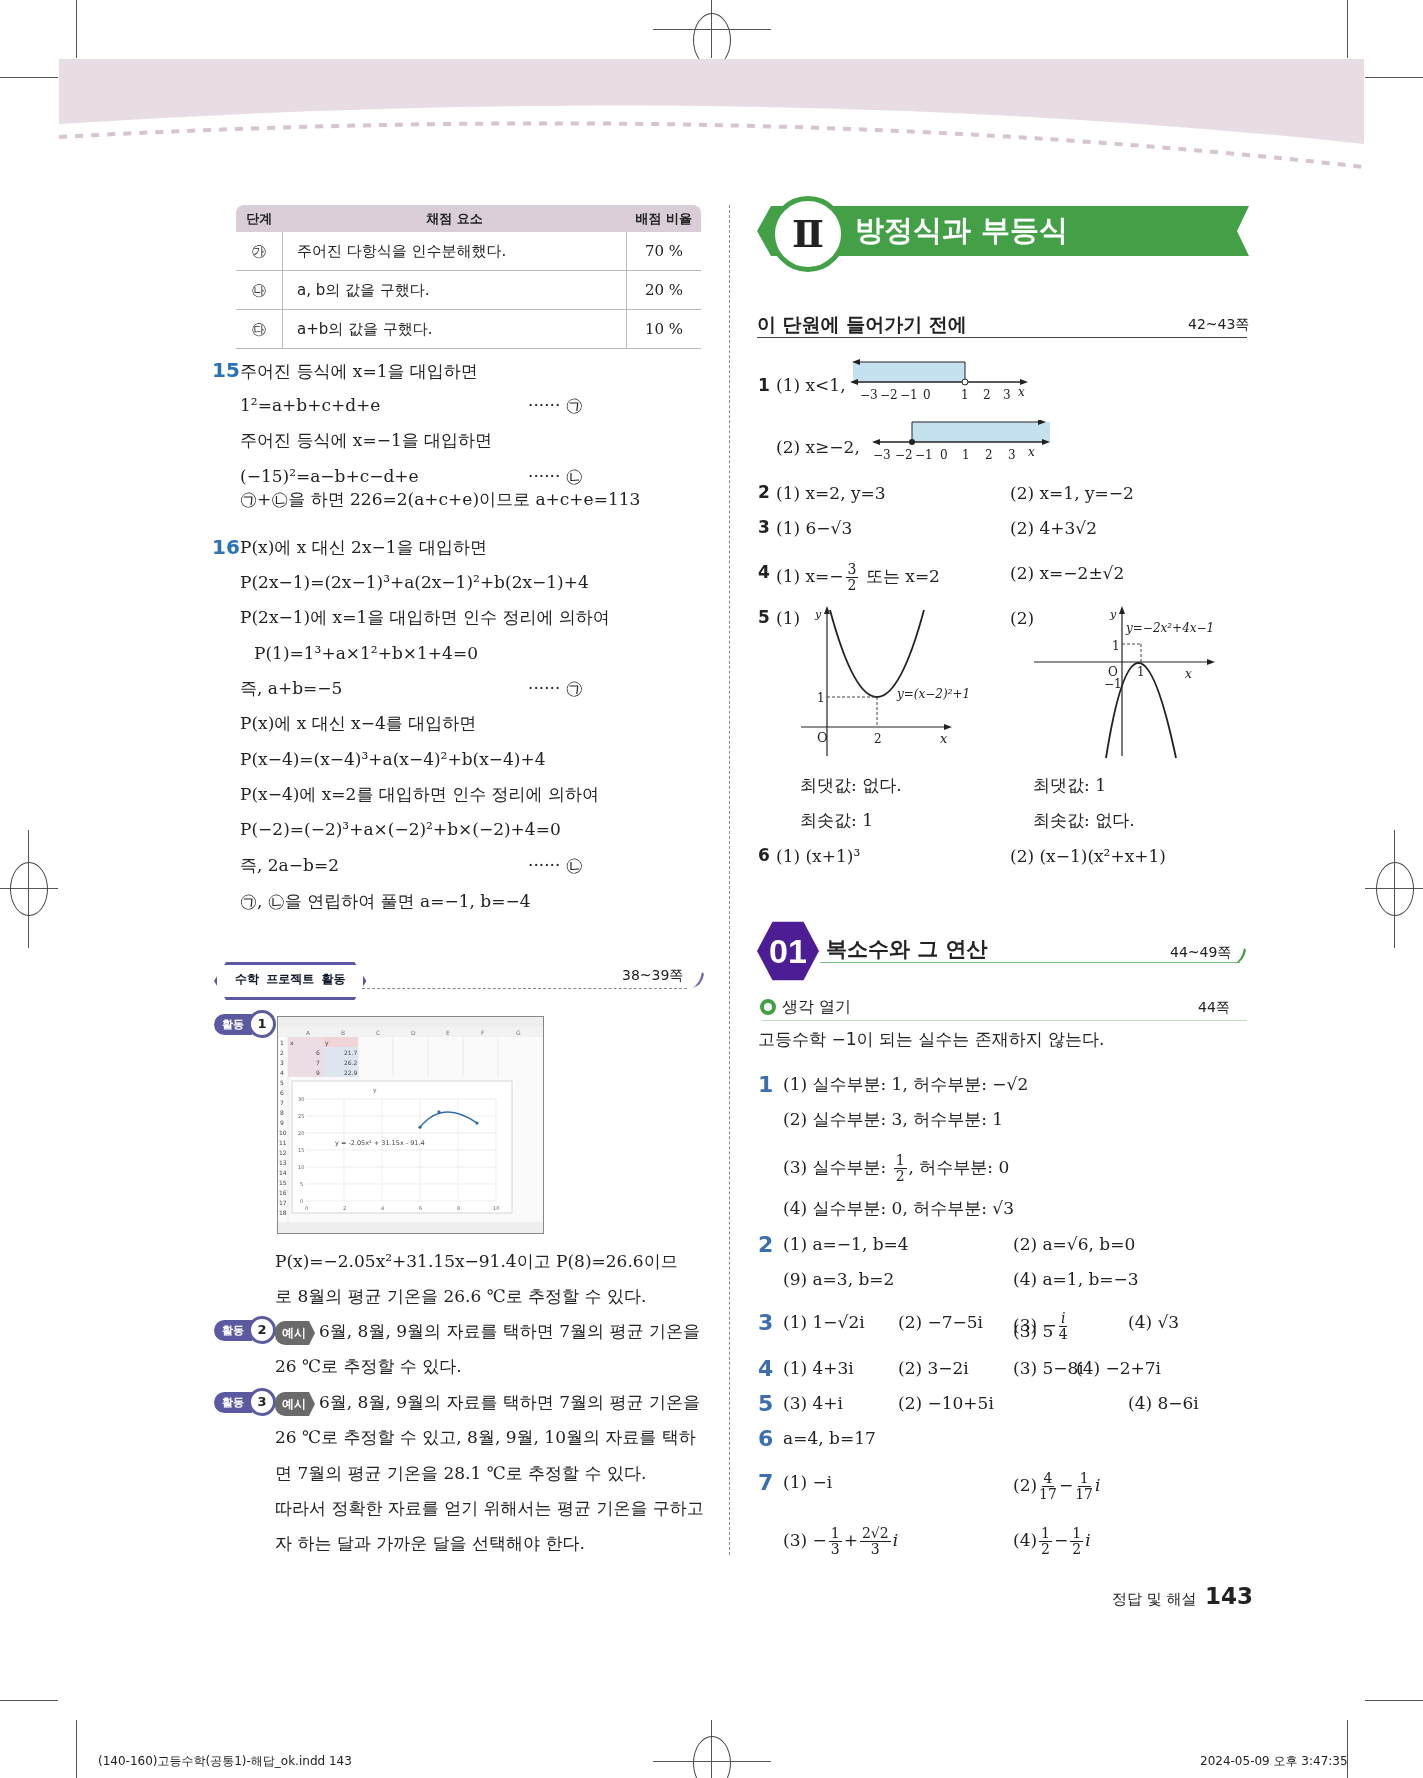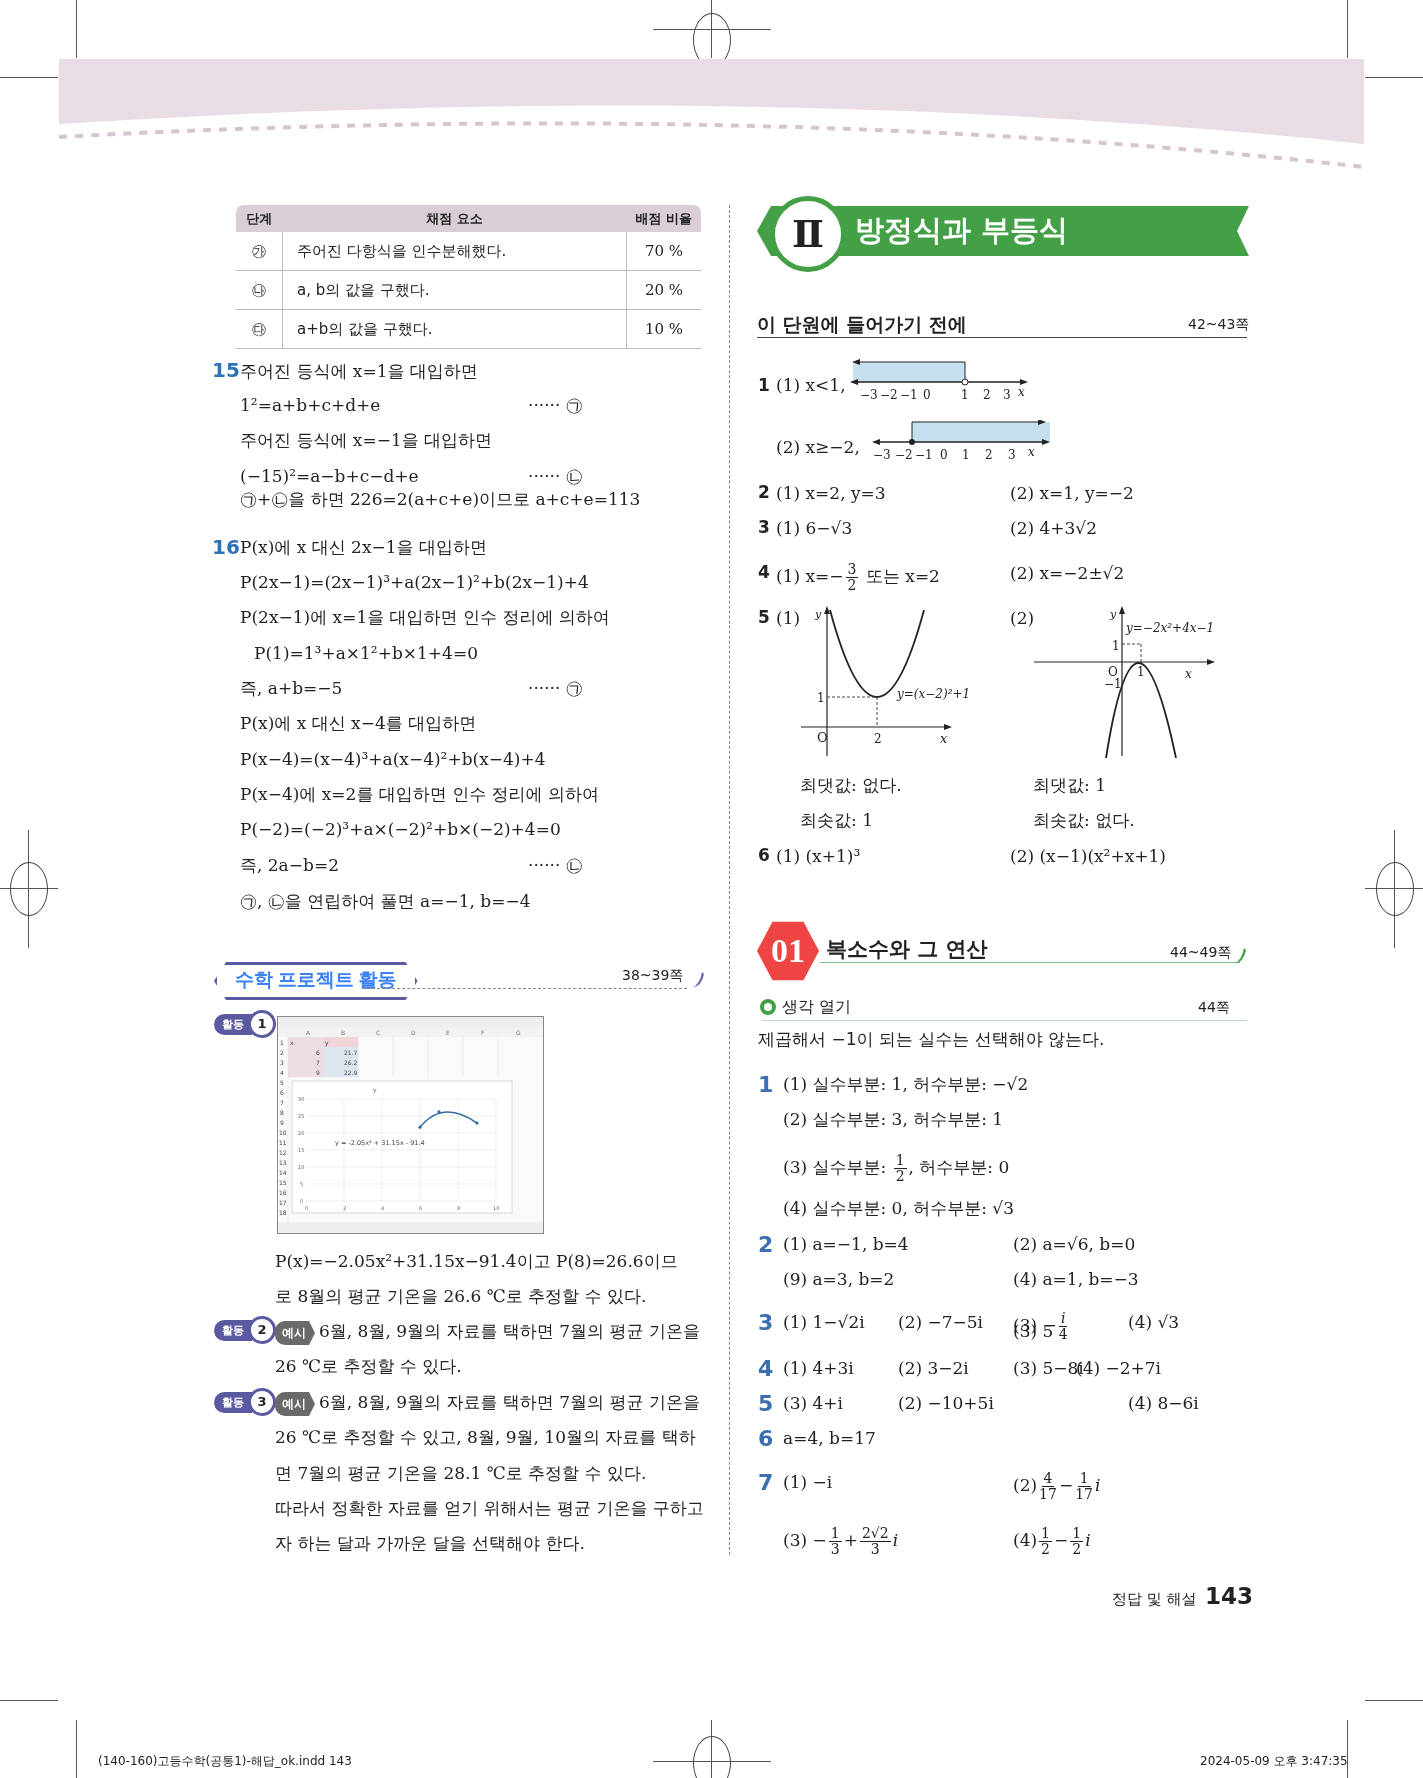--- a/index.html
+++ b/index.html
@@ -21,33 +21,33 @@
   table.score td.c1{width:44px;text-align:center;border-right:1px solid #bbb;}
   table.score td.c2{padding-left:14px;}
   table.score td.c3{width:72px;text-align:center;border-left:1px solid #bbb;font-family:"DejaVu Serif",serif;}
   .line{position:absolute;font-size:17px;white-space:nowrap;line-height:22px;}
   .pnum{font-family:"DejaVu Sans",sans-serif;font-weight:bold;color:#2b73b8;font-size:20px;}
   .rnum{font-family:"DejaVu Sans",sans-serif;font-weight:bold;color:#222;font-size:17px;}
   .bnum{font-family:"DejaVu Sans",sans-serif;font-weight:bold;color:#3b6fb0;font-size:22px;}
   .colsep{position:absolute;left:729px;top:205px;width:0;height:1350px;border-left:1px dashed #888;}
   .hdr-rule{position:absolute;height:1px;background:#444;}
   .section-tag{position:absolute;left:214px;top:962px;height:32px;padding:0 18px;border:3px solid #5b5aa0;
-       border-radius:4px;font-family:Liberation Serif, serif;font-weight:bold;font-size:19px;color:#3b82f6;line-height:30px;
+       border-radius:4px;font-family:Liberation Mono, monospace;font-weight:bold;font-size:12px;color:#0f172a;line-height:30px;
        clip-path:polygon(12px 0,calc(100% - 12px) 0,100% 50%,calc(100% - 12px) 100%,12px 100%,0 50%);background:#fff;}
   .act-badge{position:absolute;height:24px;display:flex;align-items:center;}
   .act-badge .pill{background:#5b5aa0;color:#fff;font-family:"DejaVu Sans",sans-serif;font-size:11px;font-weight:bold;padding:3px 8px;border-radius:12px 0 0 12px;}
   .act-badge .num{width:22px;height:22px;border:3px solid #5b5aa0;border-radius:50%;background:#fff;color:#222;font-family:"DejaVu Sans",sans-serif;font-weight:bold;font-size:13px;text-align:center;line-height:22px;margin-left:-4px;}
   .ex-badge{display:inline-block;background:#6a6a6a;color:#fff;font-family:"DejaVu Sans",sans-serif;font-size:12px;font-weight:bold;padding:1px 9px 1px 7px;border-radius:10px 0 0 10px;clip-path:polygon(0 0,85% 0,100% 50%,85% 100%,0 100%);margin-right:4px;}
   .excel{position:absolute;left:277px;top:1016px;width:265px;height:216px;border:1px solid #888;background:#fafafa;overflow:hidden;}
   .green-banner{position:absolute;left:757px;top:206px;width:492px;height:50px;background:#43a047;
        clip-path:polygon(14px 0,100% 0,calc(100% - 12px) 50%,100% 100%,14px 100%,0 50%);}
   .roman{position:absolute;left:770px;top:196px;width:66px;height:66px;border-radius:50%;background:#fff;border:5px solid #43a047;
        text-align:center;line-height:66px;font-size:38px;font-family:"DejaVu Serif",serif;font-weight:bold;color:#222;}
-  .hex{position:absolute;left:757px;top:920px;width:62px;height:62px;background:#ef4444;
-       clip-path:polygon(25% 3%,75% 3%,100% 50%,75% 97%,25% 97%,0 50%);color:#fff;font-family:Liberation Serif, serif;font-weight:bold;font-size:34px;text-align:center;line-height:62px;}
+  .hex{position:absolute;left:757px;top:920px;width:62px;height:62px;background:#4c1d95;
+       clip-path:polygon(25% 3%,75% 3%,100% 50%,75% 97%,25% 97%,0 50%);color:#fff;font-family:Liberation Sans, sans-serif;font-weight:bold;font-size:34px;text-align:center;line-height:62px;}
   .frac{display:inline-flex;flex-direction:column;align-items:center;vertical-align:middle;font-size:14px;line-height:15px;margin:0 2px;}
   .frac .n{border-bottom:1px solid #222;padding:0 2px;}
   i{font-family:"DejaVu Serif",serif;}
 </style>
 </head>
 <body>
 
 <div class="crop-v" style="left:76px;top:0;height:58px;"></div>
 <div class="crop-v" style="left:1347px;top:0;height:58px;"></div>
 <div class="crop-h" style="left:0;top:77px;width:58px;"></div>
@@ -384,21 +384,21 @@
 <svg class="abs" style="left:1232px;top:946px;" width="16" height="20">
     <path d="M12 2 Q10 14 2 18 Q12 16 14 4 Z" fill="#43a047"></path>
   </svg>
 
 <svg class="abs" style="left:760px;top:999px;" width="16" height="16">
     <circle cx="8" cy="8" r="6" fill="none" stroke="#43a047" stroke-width="4"></circle>
   </svg>
 <div class="abs sans" style="left:782px;top:997px;font-size:16px;">생각 열기</div>
 <div class="abs sans" style="left:1198px;top:999px;font-size:14px;">44쪽</div>
 <div class="hdr-rule" style="left:762px;top:1020px;width:485px;background:#b8dcbc;"></div>
-<div class="abs sans" style="left:758px;top:1028px;font-size:17px;">제곱해서 −1이 되는 실수는 선택해야 않는다.</div>
+<div class="abs sans" style="left:758px;top:1028px;font-size:17px;">고등수학 −1이 되는 실수는 존재하지 않는다.</div>
 
 <span class="abs bnum" style="left:758px;top:1072px;">1</span>
 <div class="line" style="left:783px;top:1073px;">(1) 실수부분: 1, 허수부분: −√2</div>
 <div class="line" style="left:783px;top:1108px;">(2) 실수부분: 3, 허수부분: 1</div>
 <div class="line" style="left:783px;top:1153px;"><span>(3) 실수부분: </span><span class="frac">
       <span class="n">1</span>
       <span>2</span>
     </span><span>, 허수부분: 0</span></div>
 <div class="line" style="left:783px;top:1197px;">(4) 실수부분: 0, 허수부분: √3</div>
 

